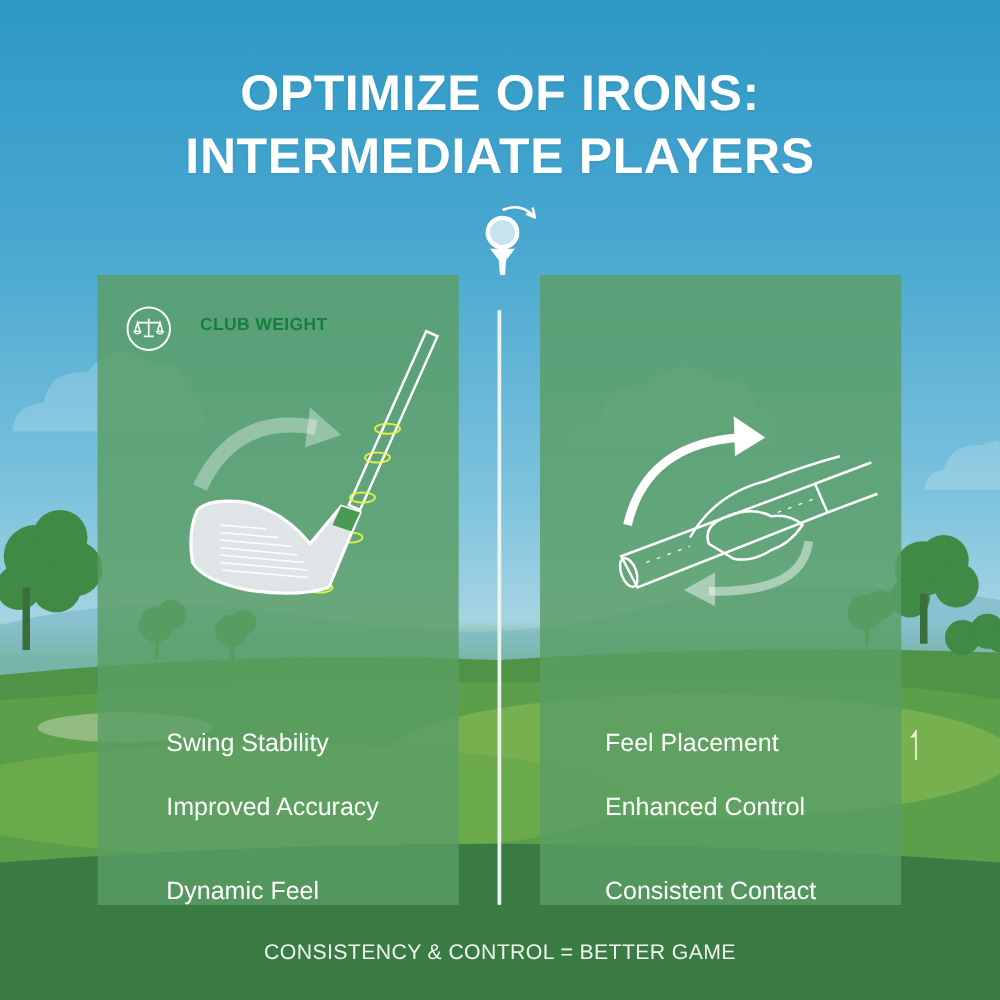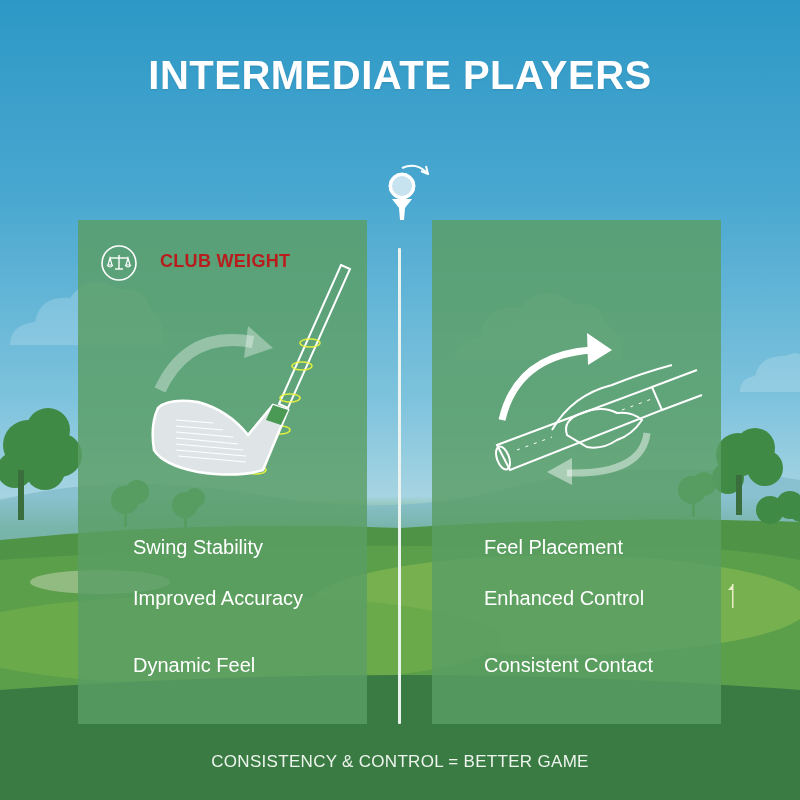--- a/index.html
+++ b/index.html
@@ -18,28 +18,28 @@
   .title .line { display: block; }
   .tee-icon { position: absolute; left: 378px; top: 160px; width: 60px; height: 68px; }
   .divider { position: absolute; left: 398px; top: 248px; width: 3px; height: 476px; background: #eaf3ee; border-radius: 1px; }
   .panel {
     position: absolute; top: 220px; width: 289px; height: 504px;
     background: rgba(90, 158, 100, 0.82);
   }
   .panel.left { left: 78px; }
   .panel.right { left: 432px; }
   .panel-header {
-    position: absolute; top: 30px; color: #b91c1c; font-weight: bold;
-    font-size: 18px; letter-spacing: 0.3px;
+    position: absolute; top: 30px; color: #15803d; font-weight: bold;
+    font-size: 14px; letter-spacing: 0.3px;
   }
   .panel.left .panel-header { left: 82px; top: 31px; }
   .panel.right .panel-header { left: 0; right: 0; text-align: center; top: 31px; }
   .scale-icon { position: absolute; left: 22px; top: 24px; width: 38px; height: 38px; }
   .features { position: absolute; left: 0; right: 0; top: 316px; }
-  .feature { position: absolute; color: #fff; font-size: 20px; white-space: nowrap; }
+  .feature { position: absolute; color: #fff; font-size: 20px; white-space: nowrap; margin-top: 48px; }
   .panel.left .feature { left: 55px; }
   .panel.right .feature { left: 52px; }
   .f0 { top: 0; } .f1 { top: 51px; } .f2 { top: 118px; }
   .illus { position: absolute; }
   .footer {
     position: absolute; left: 0; right: 0; top: 752px;
     text-align: center; color: #eef5ee; font-size: 17px; letter-spacing: 0.3px;
   }
 </style>
 </head>
@@ -93,20 +93,21 @@
         <circle cx="790" cy="505" r="14"></circle>
         <circle cx="800" cy="512" r="10"></circle>
     </g>
 
     <rect x="732" y="584" width="1.5" height="24" fill="#e8edc8"></rect>
     <path d="M733 584 L728 590 L733 590 Z" fill="#e8edc8"></path>
   </svg>
 </div>
 
 <div class="title">
+  <span class="line">OPTIMIZE OF IRONS:</span>
   <span class="line">INTERMEDIATE PLAYERS</span>
 </div>
 
 <svg class="tee-icon" viewBox="0 0 60 68">
   <path d="M24 8 Q38 2 48 12" stroke="#fff" stroke-width="2" fill="none"></path>
   <path d="M43 11 L50 14 L48 6" stroke="#fff" stroke-width="2" fill="none" stroke-linejoin="round"></path>
   <circle cx="24" cy="26" r="13" fill="#fff" stroke="#fff" stroke-width="1"></circle>
   <circle cx="24" cy="26" r="10" fill="#5fb0d0" opacity="0.35"></circle>
   <path d="M14 39 L34 39 L27 48 L26 60 L22 60 L21 48 Z" fill="#fff"></path>
 </svg>

